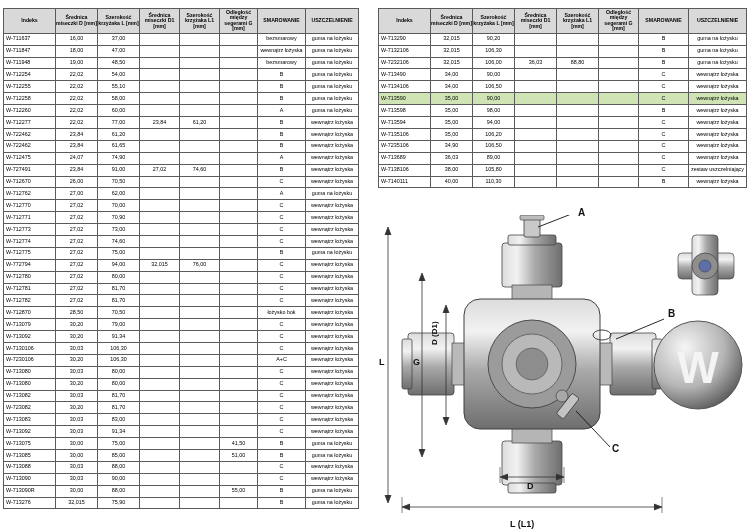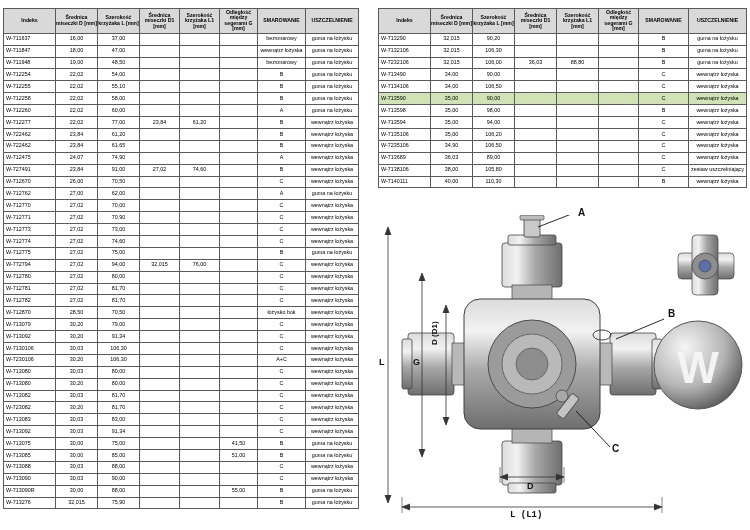--- a/index.html
+++ b/index.html
@@ -731,16 +731,16 @@
     </svg>
 
     <div class="callout" style="left:200px;top:-8px;">A</div>
     <div class="callout" style="left:290px;top:93px;">B</div>
     <div class="callout" style="left:234px;top:228px;">C</div>
 
     <div class="lbl" style="left:1px;top:142px;">L</div>
     <div class="lbl" style="left:35px;top:142px;">G</div>
     <div class="lblsm" style="left:52px;top:130px;transform:rotate(-90deg);transform-origin:left top;">D (D1)</div>
     <div class="lbl" style="left:149px;top:266px;">D</div>
-    <div class="lbl" style="left:132px;top:295px;font-family:Liberation Mono, monospace;">L (L1)</div>
+    <div class="lbl" style="left:132px;top:304px;">L (L1)</div>
   </div>
 
 </div>
 
 </body></html>

